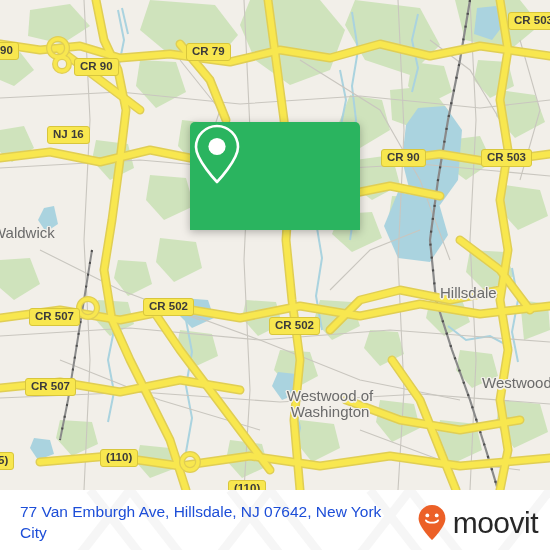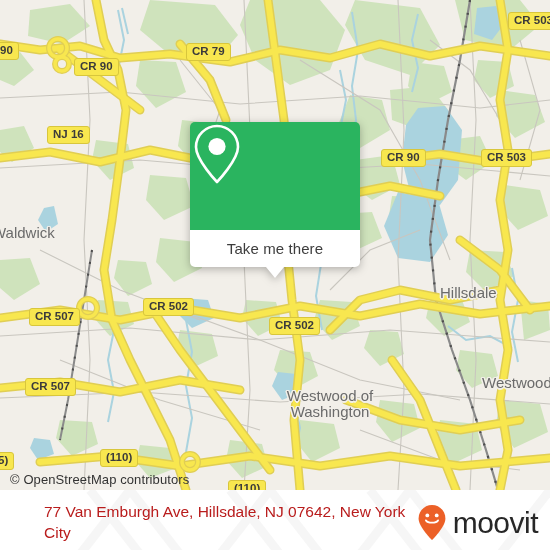--- a/index.html
+++ b/index.html
@@ -79,23 +79,22 @@
   }
 
   
   .footer{
     position:absolute;left:0;top:490px;width:550px;height:60px;
     background:#ffffff;overflow:hidden;
   }
   .footer-watermark{position:absolute;left:0;top:-20px;opacity:.5;}
   .footer-address{
     position:absolute;left:20px;top:11px;width:390px;
-    font-size:15.5px;line-height:21px;color:#b91c1c;
+    font-size:15.5px;line-height:21px;color:#1d4ed8;
     z-index:3;
-    margin-left:24px;
   }
   .brand{
     position:absolute;right:12px;top:14px;
     display:flex;align-items:center;gap:6px;z-index:3;
   }
   .brand-word{
     font-size:30px;line-height:30px;color:#272727;
     letter-spacing:-.5px;font-weight:normal;
   }
 </style>
@@ -279,32 +278,27 @@
     <div class="shield" style="left:381px;top:149px;">CR 90</div>
     <div class="shield" style="left:481px;top:149px;">CR 503</div>
     <div class="shield" style="left:29px;top:308px;">CR 507</div>
     <div class="shield" style="left:25px;top:378px;">CR 507</div>
     <div class="shield" style="left:143px;top:298px;">CR 502</div>
     <div class="shield" style="left:269px;top:317px;">CR 502</div>
     <div class="shield" style="left:100px;top:449px;">(110)</div>
     <div class="shield" style="left:228px;top:480px;">(110)</div>
     <div class="shield" style="left:-8px;top:452px;">5)</div>
 
-    <div class="attribution">© OpenStreetMap contributors</div>
 
     <div class="popup">
       <div class="popup-head">
         <svg width="54" height="64" viewBox="0 0 54 64">
           <path d="M27 4 C15.4 4 6 13.4 6 25 C6 38 27 60 27 60 C27 60 48 38 48 25 C48 13.4 38.6 4 27 4 Z" fill="none" stroke="#ffffff" stroke-width="2.6" stroke-linejoin="round"></path>
           <circle cx="27" cy="24.5" r="8.6" fill="#ffffff"></circle>
         </svg>
-      </div>
-      <div class="popup-foot">
-        <span class="popup-foot-label">Take me there</span>
-        <span class="popup-tail"></span>
       </div>
     </div>
   </div>
 
   <div class="footer">
     <svg class="footer-watermark" width="550" height="100" viewBox="0 0 550 100">
       <g stroke="#eeeeee" stroke-width="9" fill="none">
         <path d="M60,110 L130,20 L200,110"></path>
         <path d="M200,110 L270,20 L340,110"></path>
         <path d="M340,110 L410,20 L480,110"></path>

